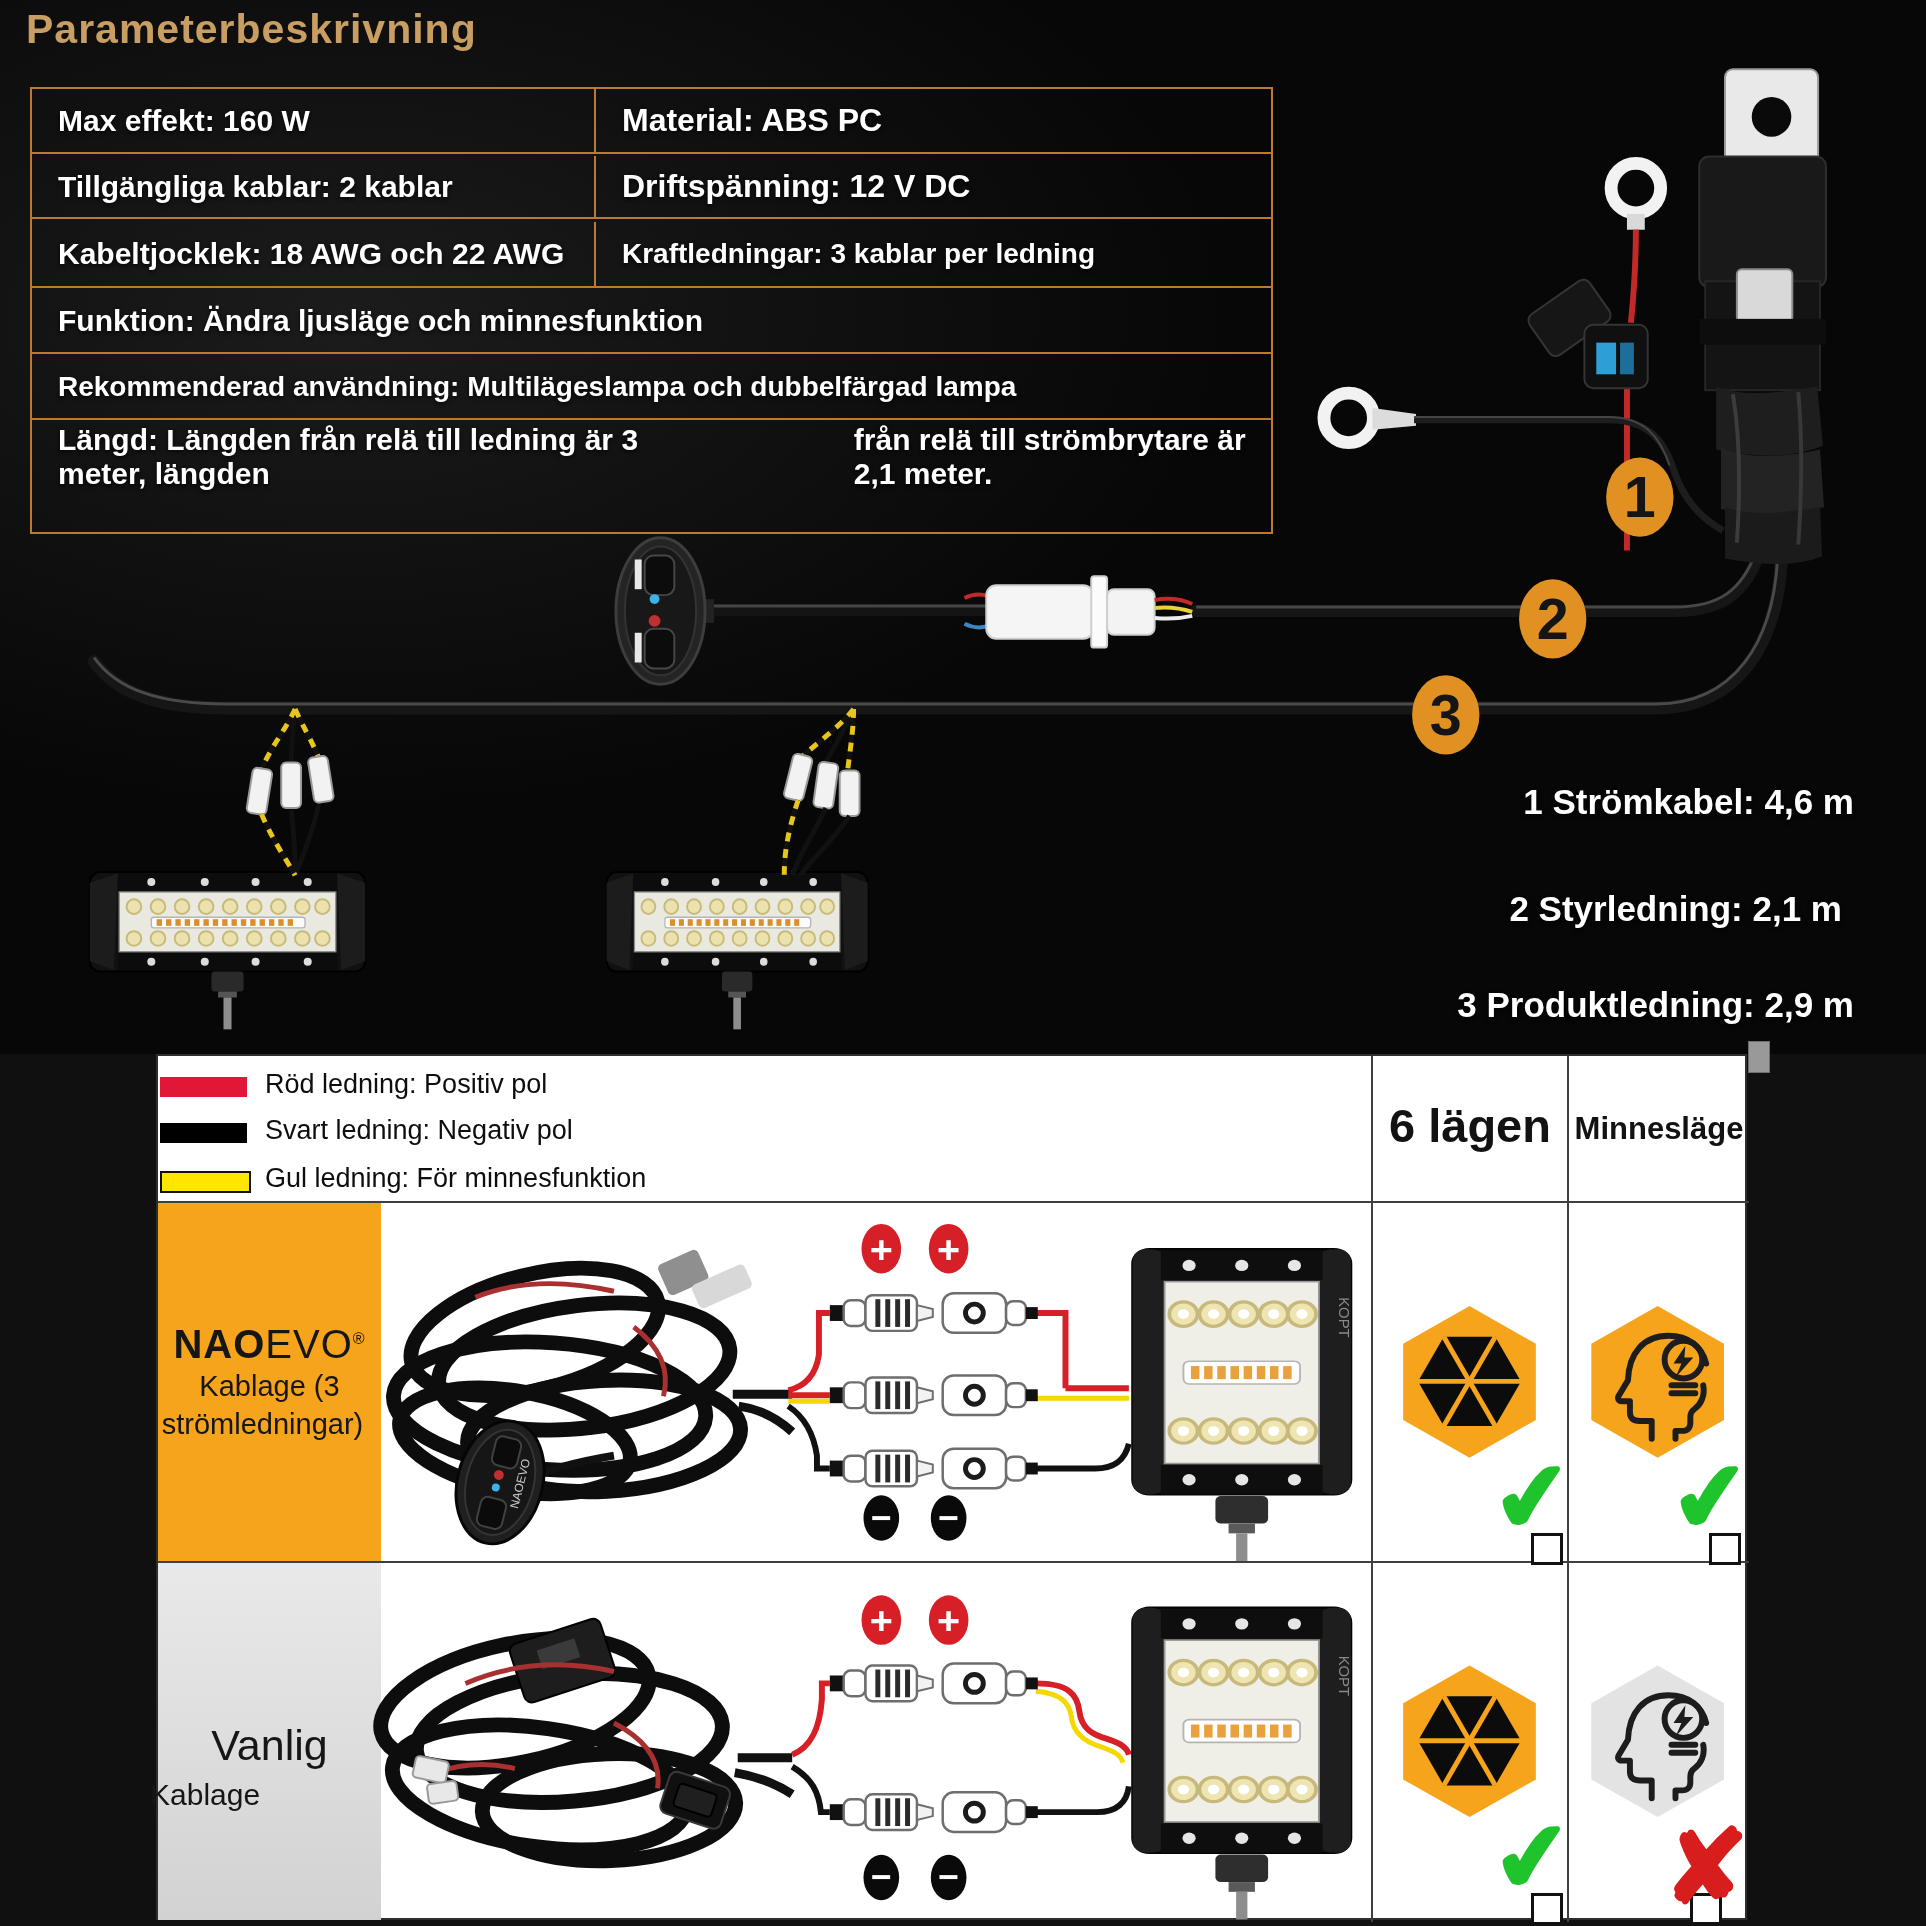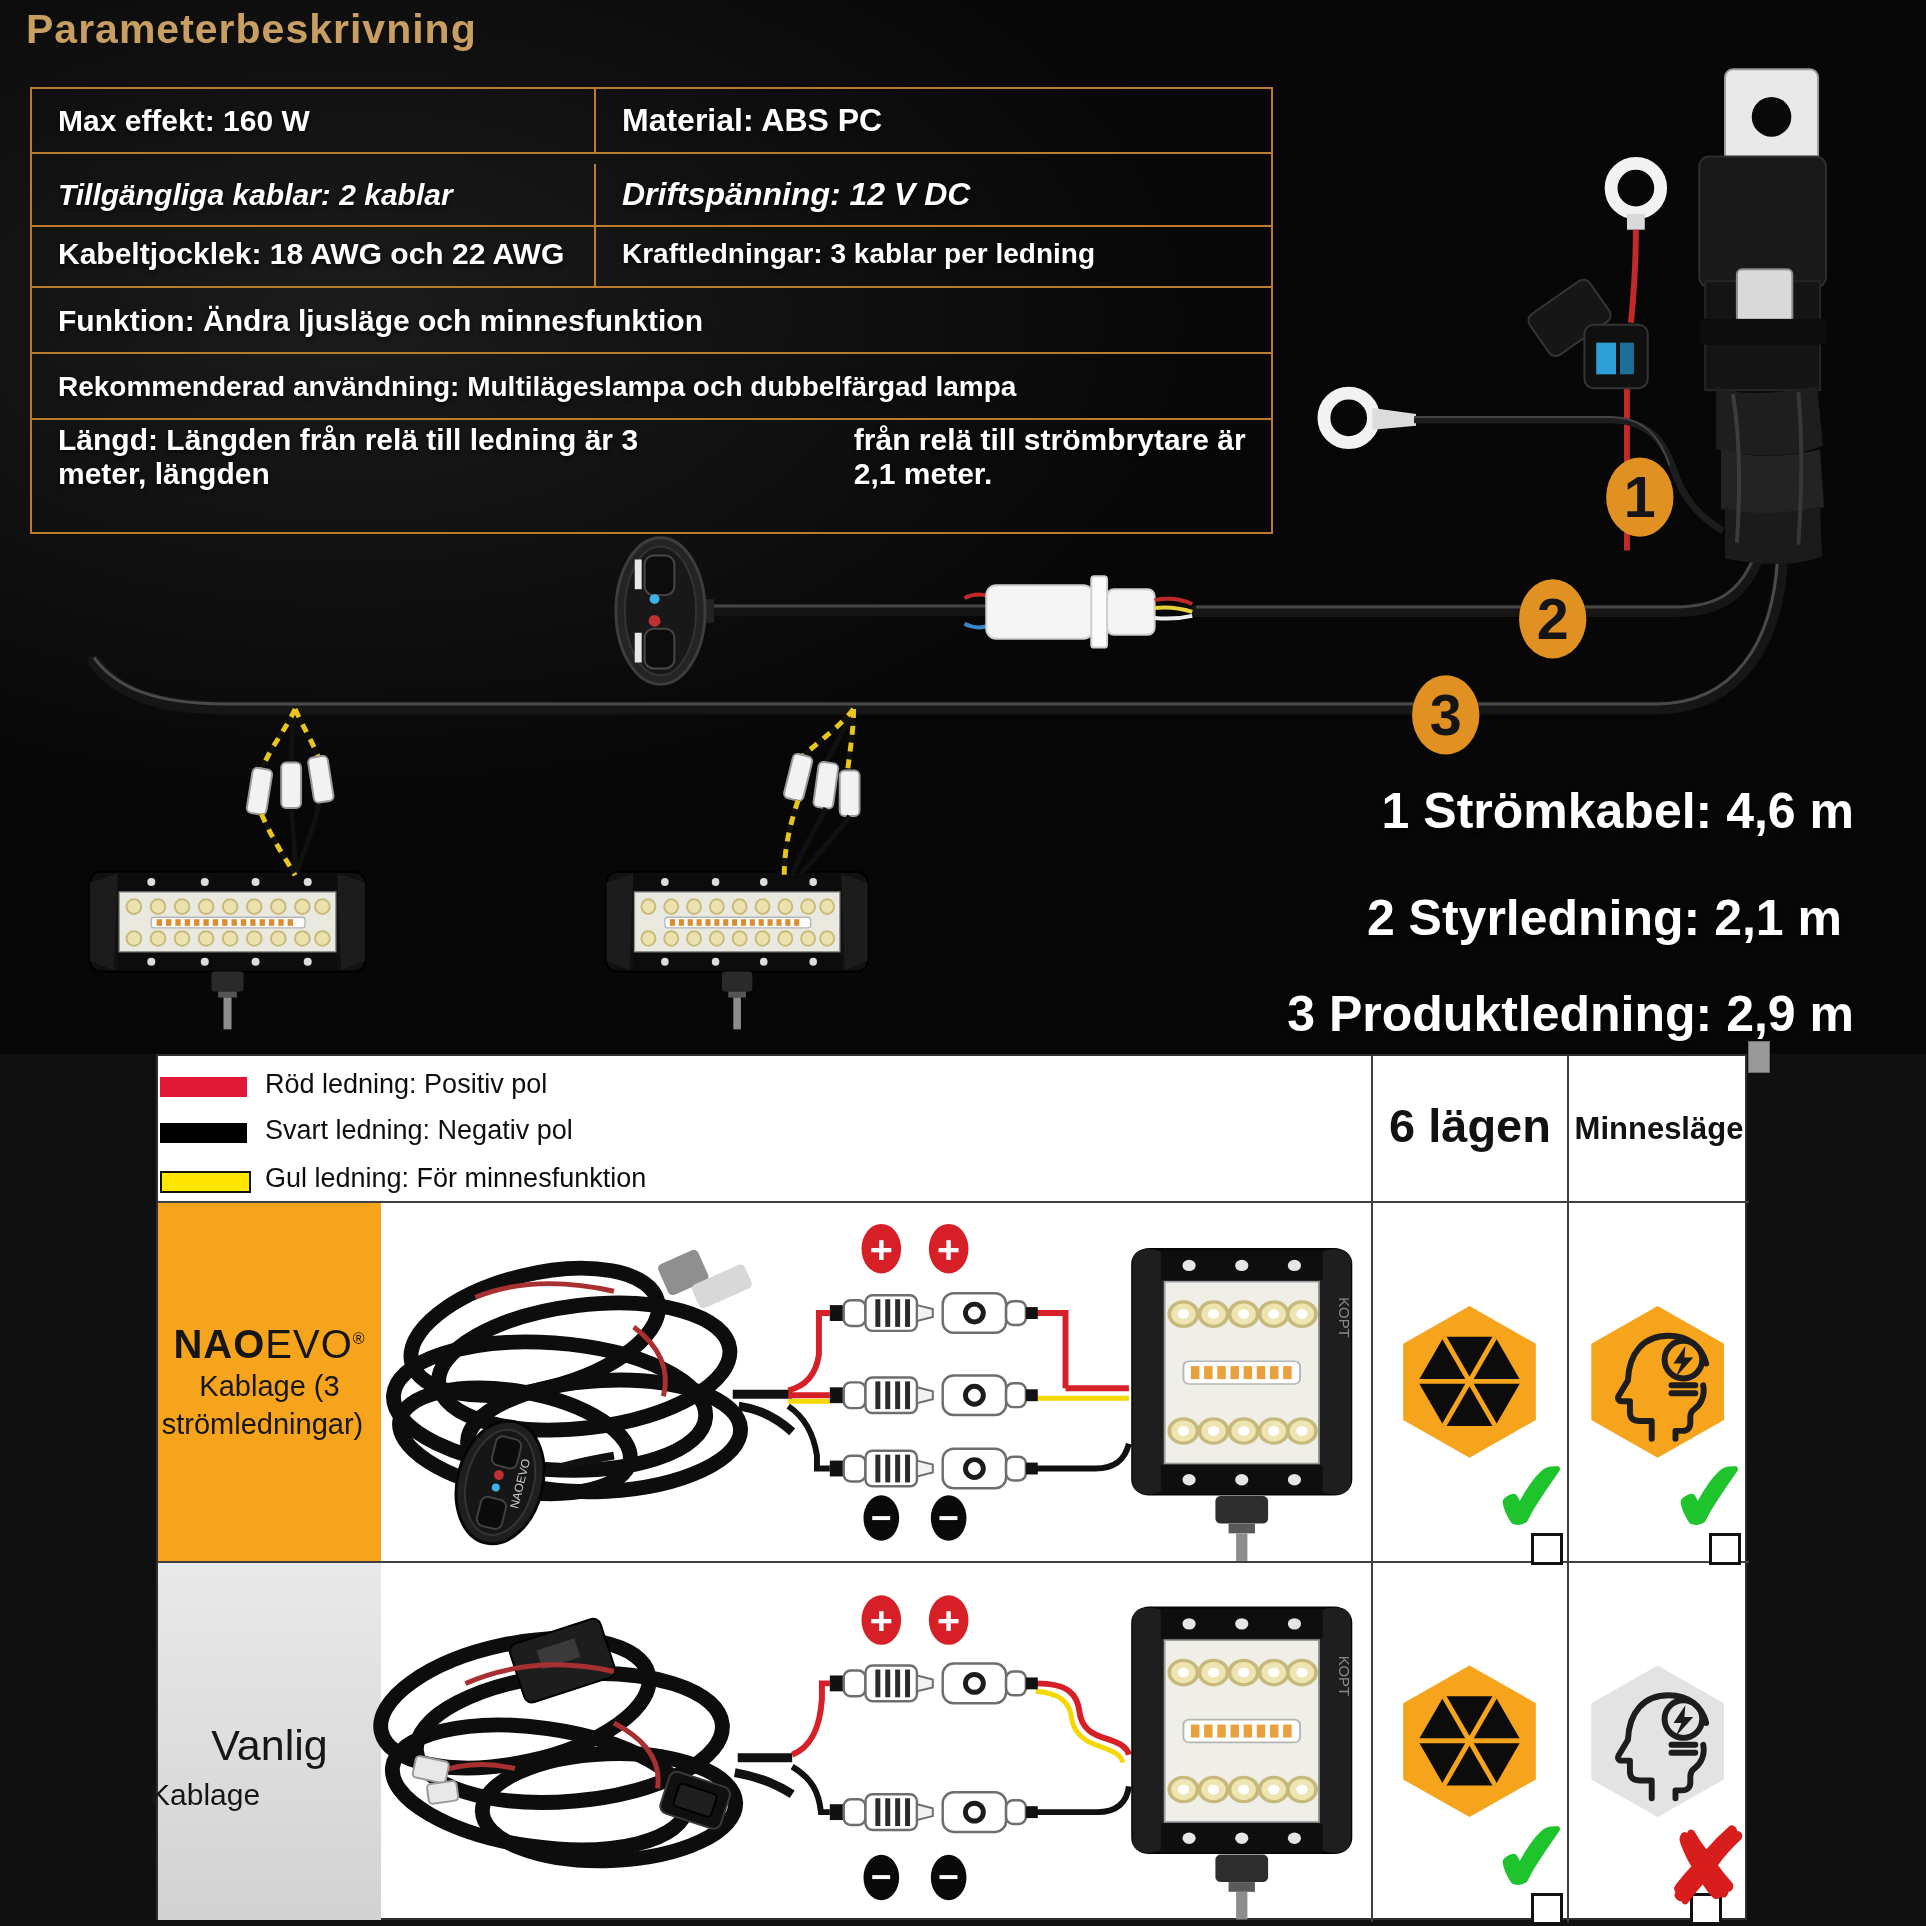--- a/index.html
+++ b/index.html
@@ -15,21 +15,21 @@
   #spec-table{left:30px;top:87px;width:1243px;height:447px;border:2px solid #bd792d;box-sizing:border-box;}
   .srow{position:absolute;left:0;width:100%;box-sizing:border-box;border-bottom:2px solid #bd792d;display:flex;}
   .srow:last-child{border-bottom:none;}
   .scell{display:flex;align-items:center;padding-left:26px;box-sizing:border-box;
          color:#fff;font-weight:700;text-shadow:0 2px 4px rgba(0,0,0,.75);}
   .sdiv{border-left:2px solid #bd792d;}
   .fs30{font-size:30px;} .fs32{font-size:32px;} .fs28{font-size:28px;}
   #len-row{justify-content:center;align-items:flex-start;}
   #len-row .l2{margin-left:176px;}
 
-  .len-label{right:73px;color:#fff;font-weight:700;font-size:50px;text-shadow:0 2px 5px rgba(0,0,0,.8);white-space:nowrap;}
+  .len-label{right:73px;color:#fff;font-weight:700;font-size:35px;text-shadow:0 2px 5px rgba(0,0,0,.8);white-space:nowrap;}
 
   
   #bottom-section{left:0;top:1054px;width:1927px;height:872px;background:#101010;}
   #compare-table{position:absolute;left:156px;top:0;width:1591px;height:866px;background:#ffffff;border:2px solid #2e2e2e;box-sizing:border-box;}
   .gridline{position:absolute;background:#3f3f3f;}
   .cellbox{position:absolute;box-sizing:border-box;}
   #naoevo-cell{background:#f7a41d;display:flex;flex-direction:column;justify-content:center;align-items:center;color:#161616;}
   #vanlig-cell{background:linear-gradient(180deg,#e9e9e9,#d2d2d2);color:#161616;}
   .brand-line{font-size:40px;letter-spacing:1px;white-space:nowrap;}
   .brand-bold{font-weight:800;} .brand-light{font-weight:300;}
@@ -57,21 +57,21 @@
 <div id="page">
 
   <div id="top-section" class="abs">
     <div id="page-title" class="abs">Parameterbeskrivning</div>
 
     <div id="spec-table" class="abs">
       <div class="srow" style="top:0;height:65px;">
         <div class="scell fs30" style="width:562px;">Max effekt: 160 W</div>
         <div class="scell fs32 sdiv" style="flex:1;">Material: ABS PC</div>
       </div>
-      <div class="srow" style="top:75px;height:63px;font-style:italic;">
+      <div class="srow" style="top:67px;height:63px;">
         <div class="scell fs30" style="width:562px;">Tillgängliga kablar: 2 kablar</div>
         <div class="scell fs32 sdiv" style="flex:1;">Driftspänning: 12 V DC</div>
       </div>
       <div class="srow" style="top:133px;height:66px;">
         <div class="scell fs30" style="width:562px;">Kabeltjocklek: 18 AWG och 22 AWG</div>
         <div class="scell fs28 sdiv" style="flex:1;">Kraftledningar: 3 kablar per ledning</div>
       </div>
       <div class="srow" style="top:201px;height:64px;">
         <div class="scell fs30" style="flex:1;">Funktion: Ändra ljusläge och minnesfunktion</div>
       </div>

